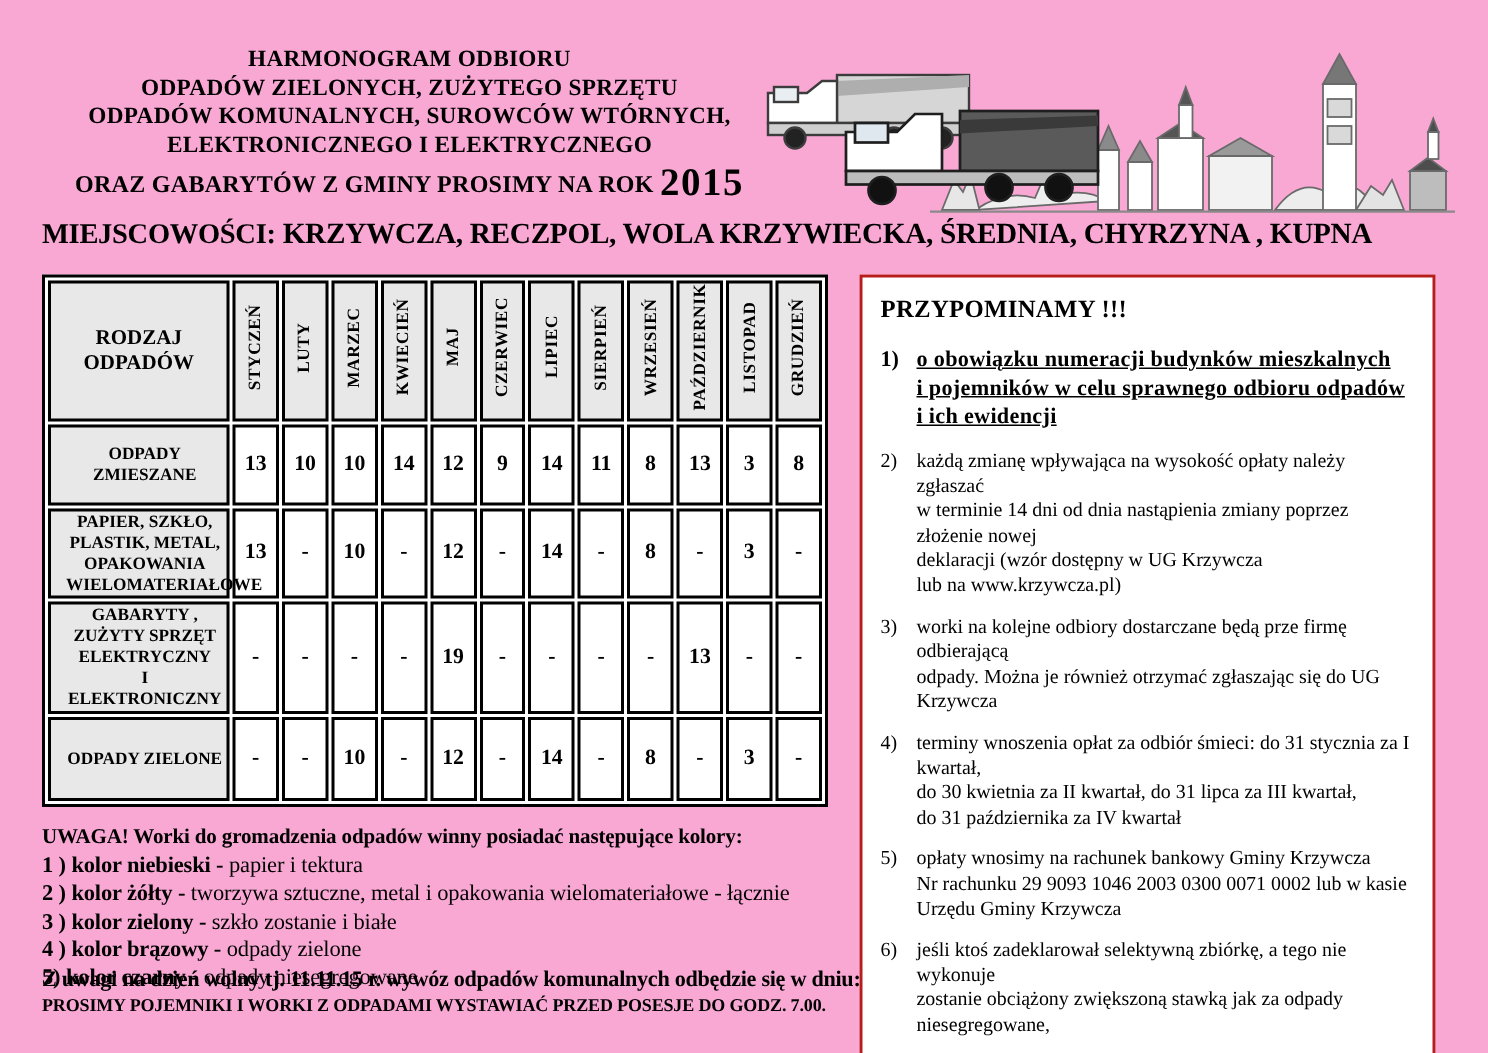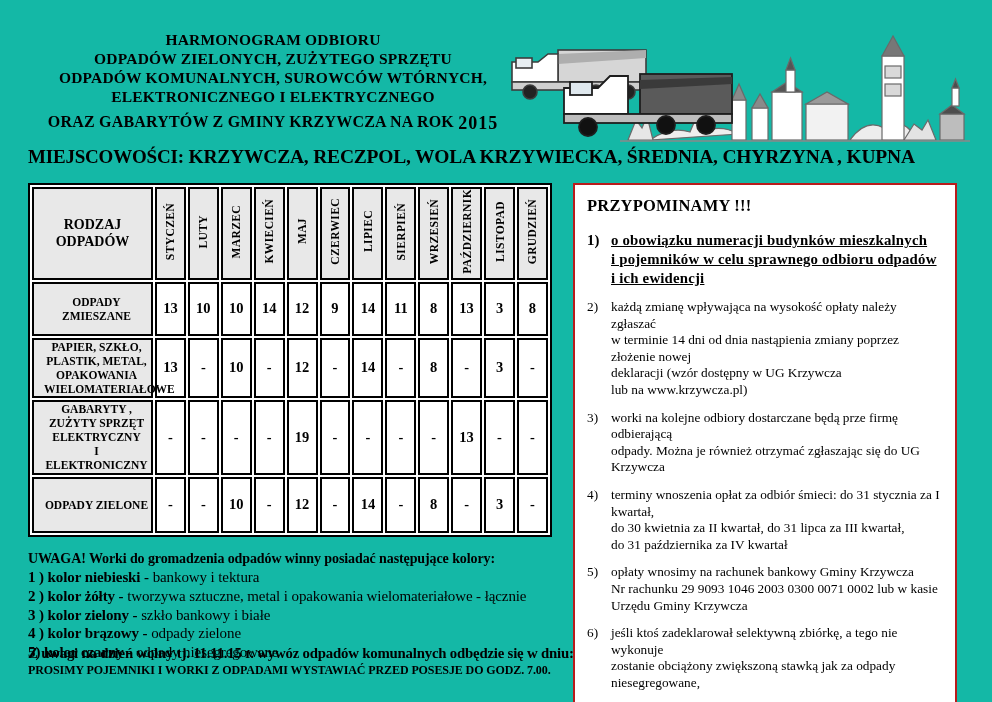--- a/index.html
+++ b/index.html
@@ -1,24 +1,24 @@
 <!DOCTYPE html>
 <html lang="pl"><head>
 <meta charset="utf-8">
 <style>
   * { margin:0; padding:0; box-sizing:border-box; }
   html,body { background:#fff; }
   body { font-family:"Liberation Serif","DejaVu Serif",serif; color:#000; }
-  .page { position:relative; width:992px; height:702px; background:#14b8a6; overflow:hidden;font-family:Liberation Serif, serif; }
+  .page { position:relative; width:992px; height:702px; background:#f9a8d4; overflow:hidden;font-family:Liberation Serif, serif; }
 
   
   .title-block { position:absolute; left:38px; top:30px; width:470px; text-align:center;
                  font-weight:bold; font-size:15.5px; line-height:19px; letter-spacing:.2px; }
   .subtitle { margin-top:6px; font-size:16px; white-space:nowrap; }
-  .subtitle .year { font-size:18px; font-weight:bold; letter-spacing:1px; vertical-align:-2px; }
+  .subtitle .year { font-size:26px; font-weight:bold; letter-spacing:1px; vertical-align:-2px; }
 
   .illustration { position:absolute; left:500px; top:22px; width:475px; height:125px; }
 
   .localities { position:absolute; left:28px; top:146px; width:950px; white-space:nowrap; }
   .localities .loc-label { font-weight:bold; font-size:19px; letter-spacing:-.2px; }
   .localities .loc-names { font-weight:bold; font-size:19.5px; letter-spacing:-.2px; }
 
   
   table.sched { position:absolute; left:28px; top:183px; width:524px;
                 border-collapse:separate; border-spacing:2px; background:#fff;
@@ -60,21 +60,21 @@
 <body>
 
 <div class="page">
 
   <div class="title-block">
     <div>HARMONOGRAM ODBIORU</div>
     <div>ODPADÓW ZIELONYCH, ZUŻYTEGO SPRZĘTU</div>
     <div>ODPADÓW KOMUNALNYCH, SUROWCÓW WTÓRNYCH,</div>
     <div>ELEKTRONICZNEGO I ELEKTRYCZNEGO</div>
     <div class="subtitle">
-      <span>ORAZ GABARYTÓW Z GMINY KRZYWCZA NA ROK </span><span class="year">2015</span>
+      <span>ORAZ GABARYTÓW Z GMINY PROSIMY NA ROK </span><span class="year">2015</span>
     </div>
   </div>
 
   <svg class="illustration" viewBox="0 0 475 125" aria-hidden="true">
 
     <g stroke="#6a6a6a" stroke-width="1.2" fill="#ffffff">
       <path d="M150 118 q20 -14 40 -8 l6 -14 4 14 q22 -8 38 2 z" fill="#eeeeee"></path>
       <path d="M128 118 l8 -20 6 8 5 -12 6 24 z" fill="#e7e7e7"></path>
       <rect x="232" y="78" width="14" height="40"></rect>
       <path d="M232 78 l7 -16 7 16 z" fill="#8a8a8a"></path>
@@ -214,23 +214,23 @@
           <td class="val-cell">-</td>
           <td class="val-cell">3</td>
           <td class="val-cell">-</td>
         </tr>
       </tbody>
   </table>
 
   <div class="bag-notes">
     <div class="bag-heading">UWAGA! Worki do gromadzenia odpadów winny posiadać następujące kolory:</div>
     <div id="bag-items">
-        <div class="bag-item"><span class="b">1 ) kolor niebieski -</span><span> bankowy i tektura</span></div>
+        <div class="bag-item"><span class="b">1 ) kolor niebieski -</span><span> papier i tektura</span></div>
         <div class="bag-item"><span class="b">2 ) kolor żółty -</span><span> tworzywa sztuczne, metal i opakowania wielomateriałowe - łącznie</span></div>
-        <div class="bag-item"><span class="b">3 ) kolor zielony -</span><span> szkło bankowy i białe</span></div>
+        <div class="bag-item"><span class="b">3 ) kolor zielony -</span><span> szkło zostanie i białe</span></div>
         <div class="bag-item"><span class="b">4 ) kolor brązowy -</span><span> odpady zielone</span></div>
         <div class="bag-item"><span class="b">5)  kolor czarny -</span><span> odpady niesegregowane</span></div>
       </div>
   </div>
   <div class="holiday-note">Z uwagi na dzień wolny tj. 11.11.15 r. wywóz odpadów komunalnych odbędzie się w dniu: 03.11.2015 r. (I wtorek).</div>
   <div class="containers-note">PROSIMY POJEMNIKI I WORKI Z ODPADAMI WYSTAWIAĆ PRZED POSESJE DO GODZ. 7.00.</div>
 
   <div class="reminders">
     <div class="rem-heading">PRZYPOMINAMY !!!</div>
     <div id="rem-items">

